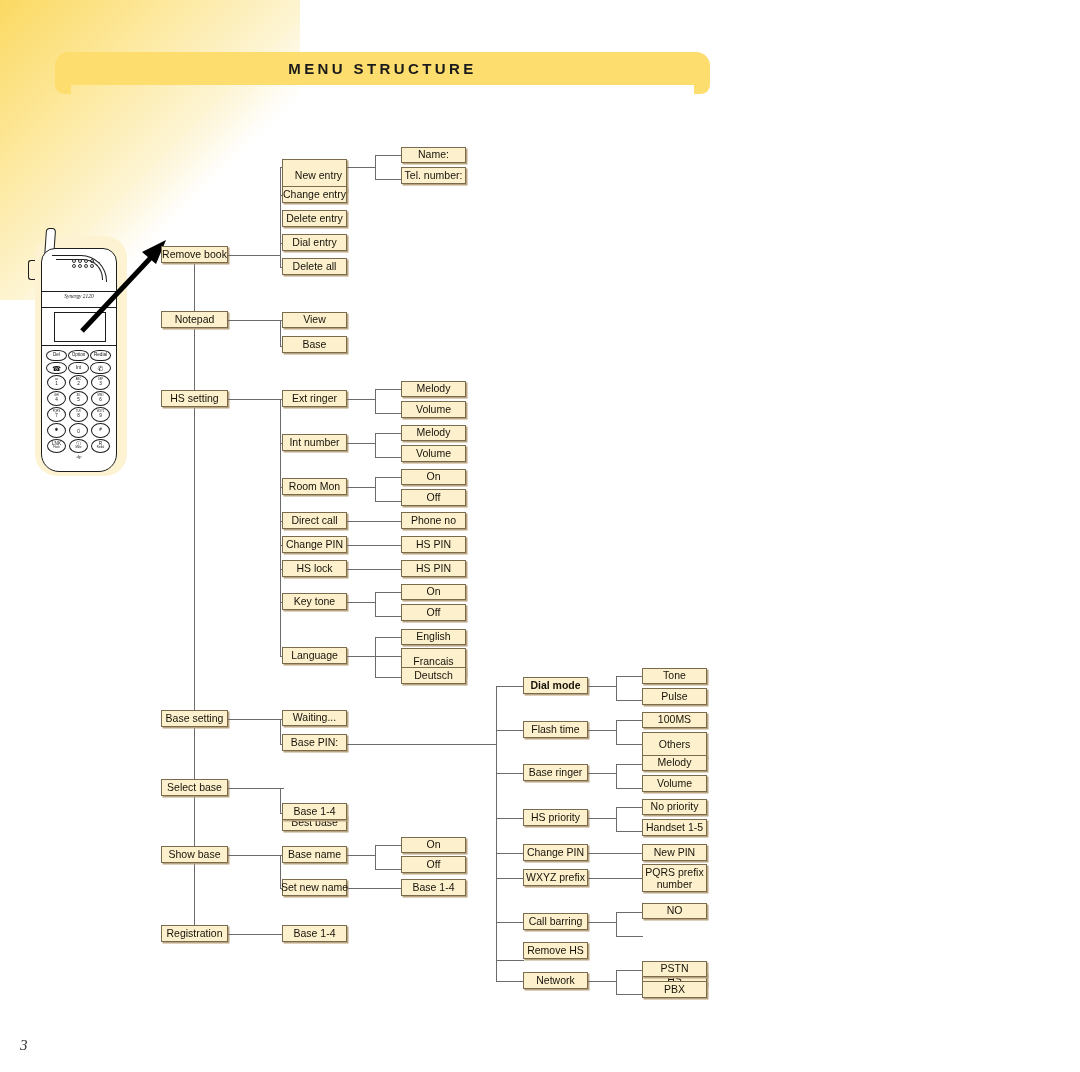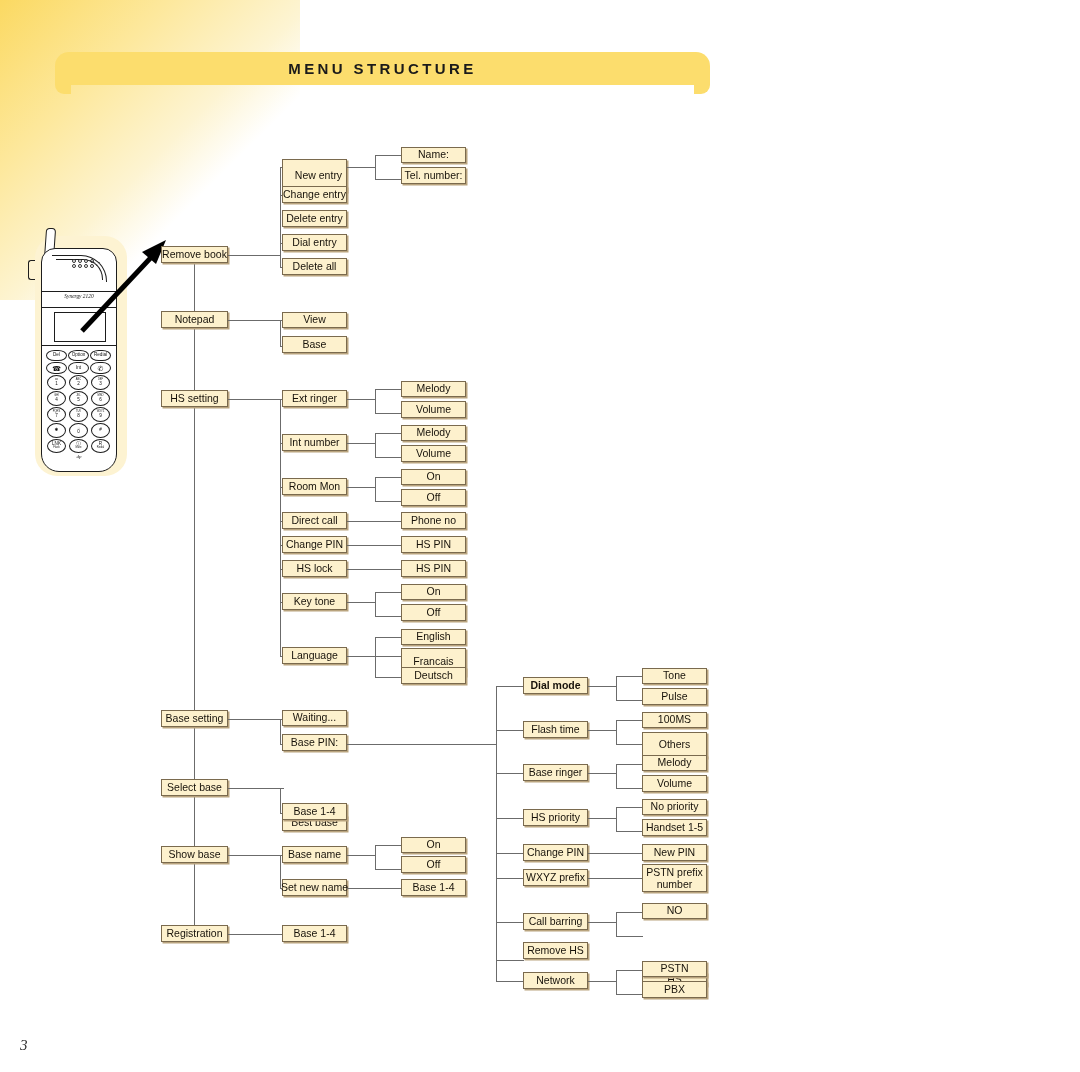--- a/index.html
+++ b/index.html
@@ -550,21 +550,21 @@
   <div class="node" style="left:642px;top:844px;width:65px;height:17px;">
     <span class="lbl">New PIN</span>
   </div>
 
   <div class="hline" style="left:496px;top:878px;width:28px;"></div>
   <div class="node" style="left:523px;top:869px;width:65px;height:17px;">
     <span class="lbl">WXYZ prefix</span>
   </div>
   <div class="hline" style="left:588px;top:878px;width:54px;"></div>
   <div class="node two-line" style="left:642px;top:864px;width:65px;height:28px;">
-    <span class="lbl">PSTN prefix number</span>
+    <span class="lbl">PQRS prefix number</span>
   </div>
 
   <div class="hline" style="left:496px;top:922px;width:28px;"></div>
   <div class="node" style="left:523px;top:913px;width:65px;height:17px;">
     <span class="lbl">Call barring</span>
   </div>
   <div class="hline" style="left:588px;top:922px;width:28px;"></div>
   <div class="vline" style="left:616px;top:912px;height:24px;"></div>
   <div class="hline" style="left:616px;top:912px;width:27px;"></div>
   <div class="node" style="left:642px;top:903px;width:65px;height:16px;">

